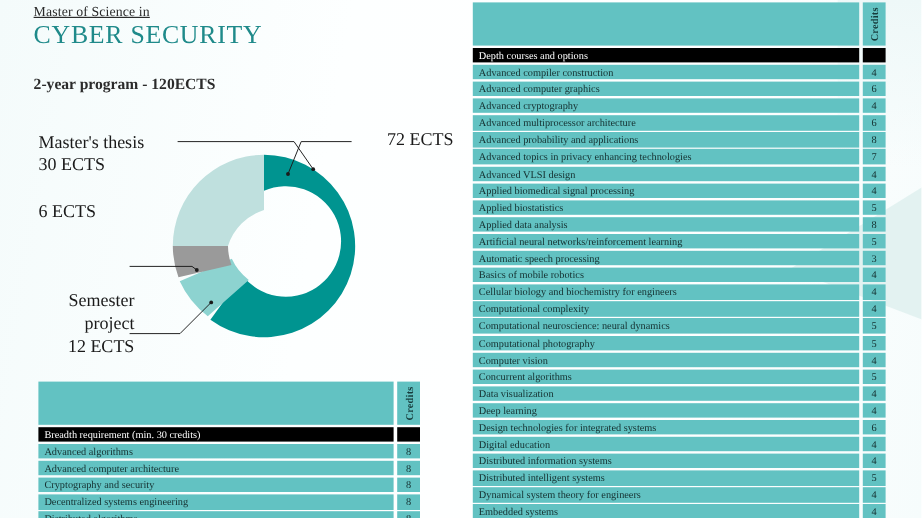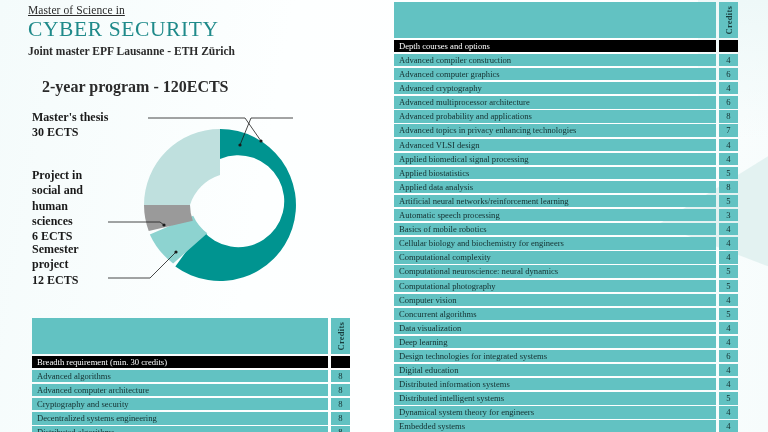--- a/index.html
+++ b/index.html
@@ -39,35 +39,35 @@
     font-size: 11.5px; color: #2b2b2b; letter-spacing: .1px; text-decoration: underline;
   }
   .main-title {
     font-size: 21.5px; color: #1f8a8a; letter-spacing: .6px;
     line-height: 1.12; margin-top: 1px;
   }
   .joint-line {
     font-size: 11.5px; color: #2b2b2b; margin-top: 4px; font-weight: 600;
   }
   .program-line {
-    font-size: 16px; color: #2b2b2b; margin-top: 21px; font-weight: 600; margin-left: 14px;
+    font-size: 13px; color: #2b2b2b; margin-top: 21px; font-weight: 600;
   }
 
   
   .donut-area { position: absolute; left: 0; top: 100px; width: 390px; height: 215px; }
   .donut-svg { position: absolute; left: 0; top: 0; }
 
-  .dlabel { position: absolute; font-size: 12px; color: #1a1a1a; font-weight: 700; line-height: 1.28; }
+  .dlabel { position: absolute; font-size: 15px; color: #1a1a1a; font-weight: 400; line-height: 1.28; }
   .dlabel.right { text-align: right; }
   .dlabel.left  { text-align: left; }
 
   #lab-thesis   { left: 32px;  top: 10px;  width: 110px; }
   #lab-breadth  { left: 258px; top: 8px;   width: 120px; }
   #lab-social   { left: 32px;  top: 68px;  width: 74px; }
-  #lab-semester { left: 32px;  top: 142px; width: 80px; }
+  #lab-semester { left: 32px;  top: 142px; width: 80px; text-align: right; }
 
   
   .tbl { position: absolute; }
   .tbl .caphead {
     display: flex; align-items: stretch; height: 36px; margin-bottom: 2px;
   }
   .caphead .cap-main { flex: 1; background: #62c2c2; margin-right: 3px; }
   .caphead .cap-cred {
     width: 19px; background: #62c2c2;
     display: flex; align-items: center; justify-content: center;
@@ -102,21 +102,20 @@
 <body>
 
 <div id="page">
 
   <div class="deco-wedge2"></div>
   <div class="deco-wedge"></div>
 
   <div class="header">
     <div class="subtitle-top">Master of Science in</div>
     <div class="main-title">CYBER SECURITY</div>
-    <div class="joint-line">Joint master EPF Lausanne - ETH Zürich</div>
     <div class="program-line">2-year program - 120ECTS</div>
   </div>
 
   <div class="donut-area">
     <svg class="donut-svg" width="390" height="215" viewBox="0 0 390 215">
 
       <path fill="#009490" d="M 220 29 A 76 76 0 1 1 175.32 166.50 L 202.02 129.59 A 46 46 0 1 0 220 59 Z"></path>
 
       <path fill="#8dd3d0" d="M 173.14 163.50 A 76 76 0 0 1 149.80 134.39 L 193.19 115.66 A 46 46 0 0 0 207.32 133.28 Z"></path>
 
@@ -141,24 +140,24 @@
         <circle cx="176" cy="152" r="1.6"></circle>
       </g>
     </svg>
 
     <div class="dlabel left" id="lab-thesis">
       <div>Master's thesis</div>
       <div>30 ECTS</div>
     </div>
 
     <div class="dlabel right" id="lab-breadth">
+      <div>72 ECTS</div>
     </div>
 
     <div class="dlabel left" id="lab-social">
-      <div>Project in social and human sciences</div>
       <div>6 ECTS</div>
     </div>
 
     <div class="dlabel left" id="lab-semester">
       <div>Semester project</div>
       <div>12 ECTS</div>
     </div>
   </div>
 
   <div class="tbl" id="table-breadth">

